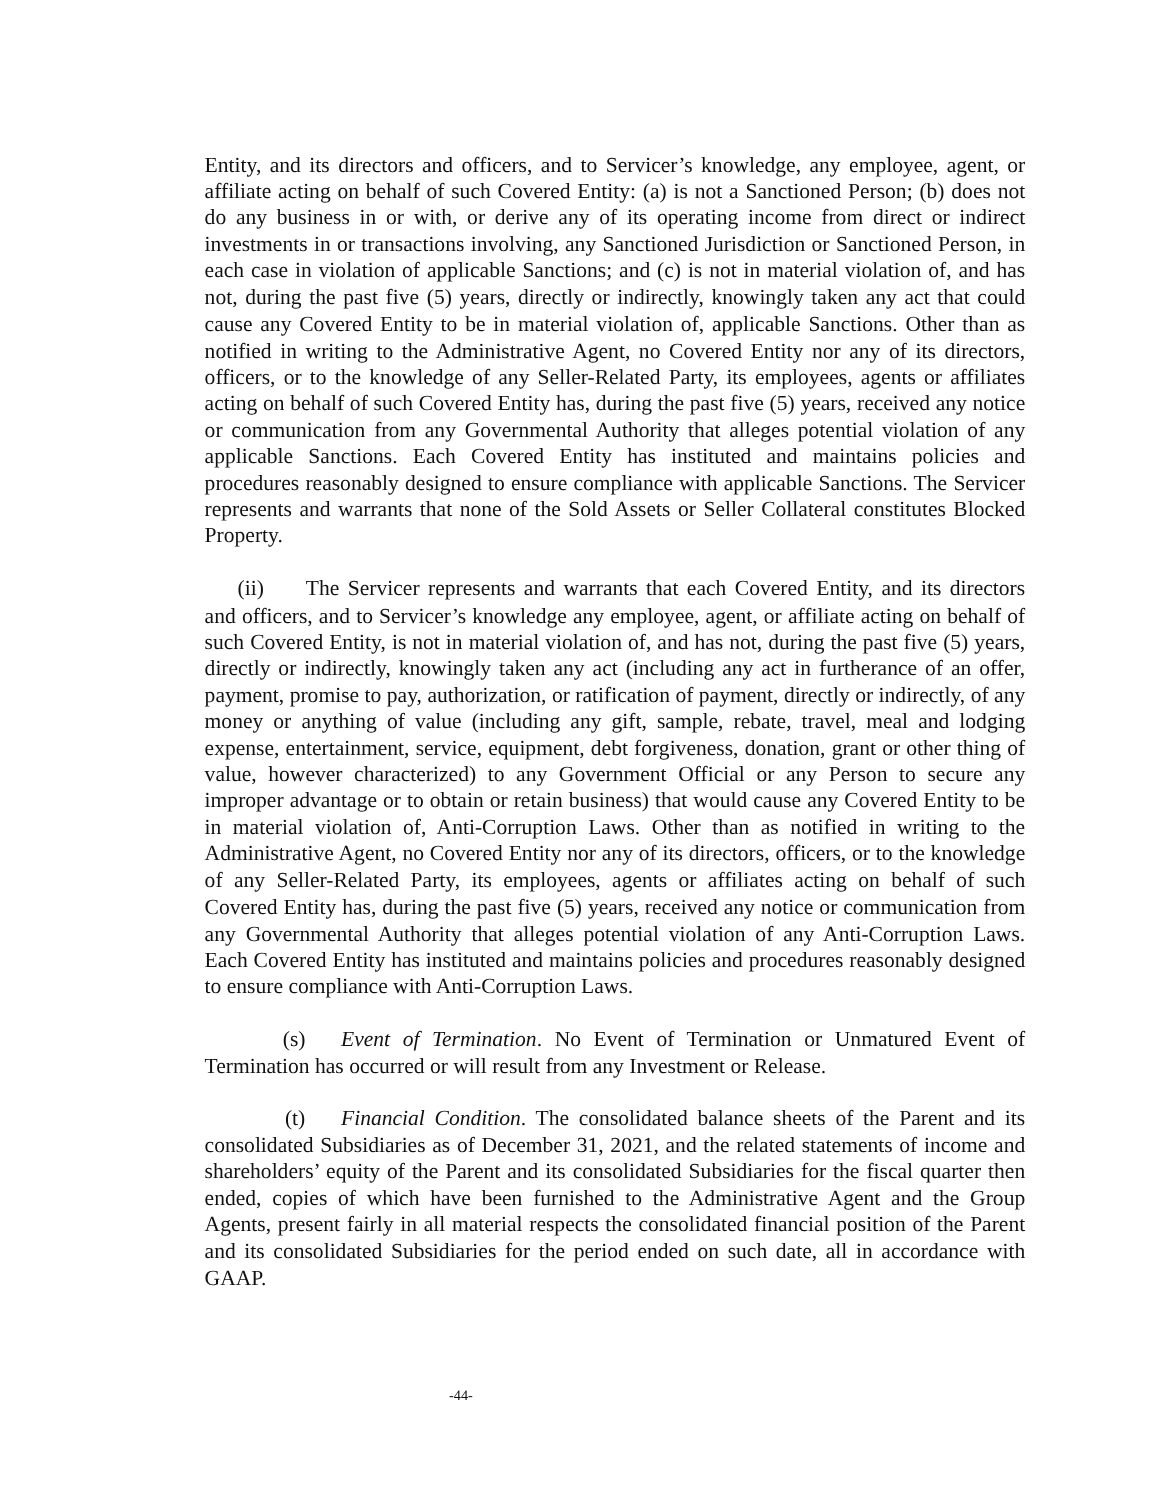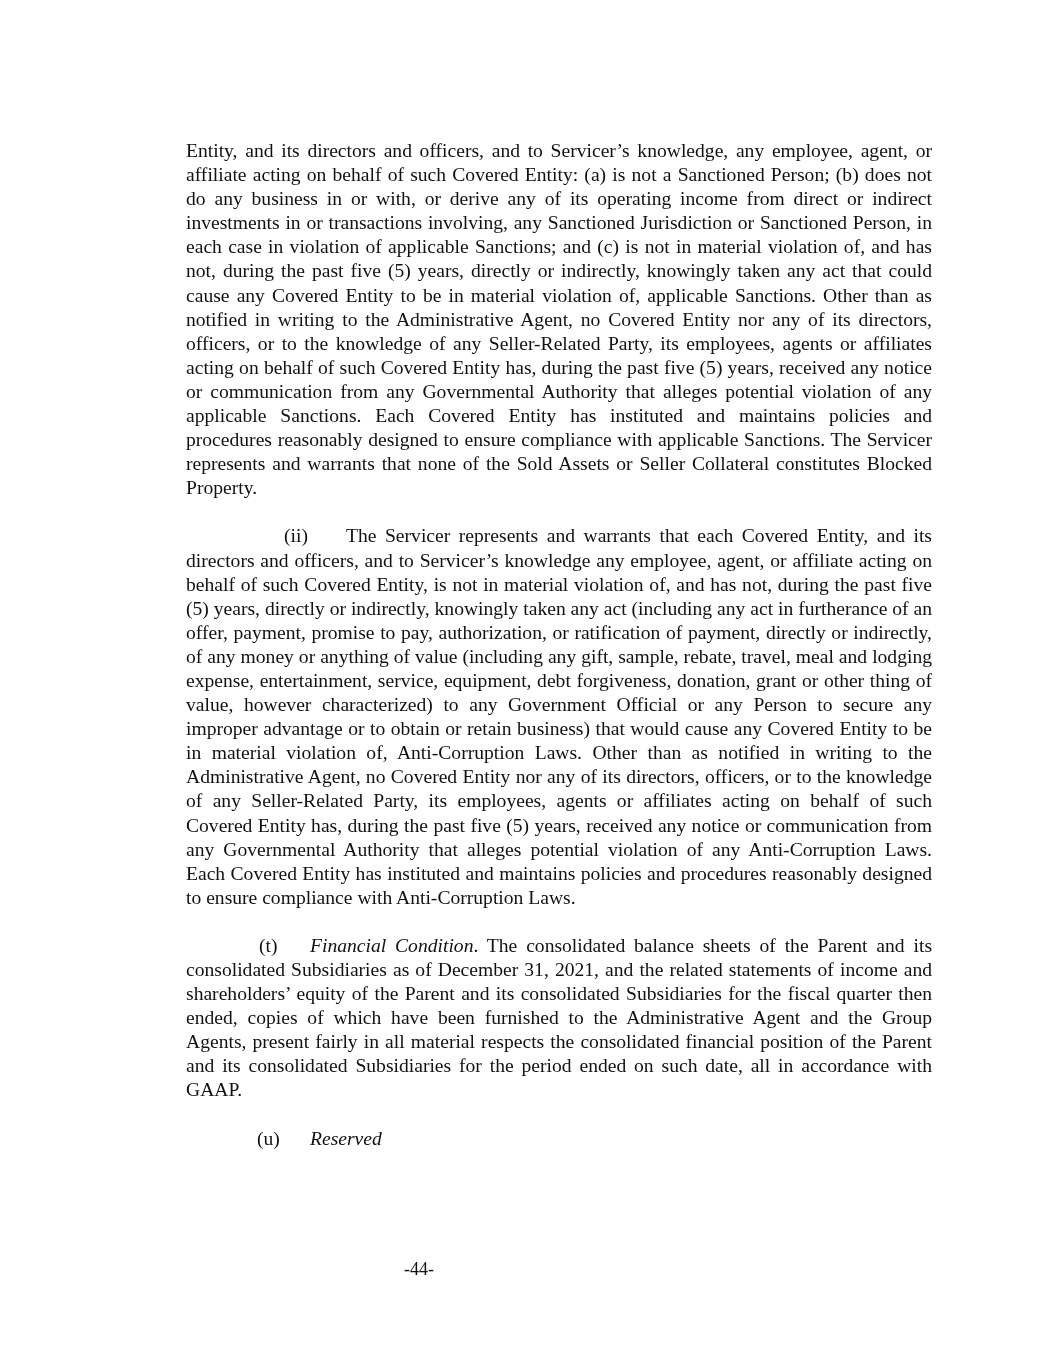--- a/index.html
+++ b/index.html
@@ -26,21 +26,21 @@
     .para {
       margin: 0;
       text-align: justify;
       text-align-last: left;
     }
     .para.gap {
       margin-top: 24px;
     }
     .indent-ii {
       display: inline-block;
-      margin-left: 98px;
+      margin-left: 30px;
       width: 62px;
     }
     .indent-s {
       display: inline-block;
       margin-left: 71px;
       width: 53px;
     }
     .indent-t {
       display: inline-block;
       margin-left: 73px;
@@ -53,39 +53,39 @@
     }
     .heading-italic {
       font-style: italic;
     }
     .page-number {
       position: absolute;
       left: 0;
       width: 838px;
       top: 1257px;
       text-align: center;
-      font-size: 18px;
+      font-size: 13px;
       line-height: 24px;
     }
   </style>
 </head>
 <body>
 
 <div class="page">
 
   <p class="para">Entity, and its directors and officers, and to Servicer’s knowledge, any employee, agent, or affiliate acting on behalf of such Covered Entity:  (a) is not a Sanctioned Person; (b) does not do any business in or with, or derive any of its operating income from direct or indirect investments in or transactions involving, any Sanctioned Jurisdiction or Sanctioned Person, in each case in violation of applicable Sanctions; and (c) is not in material violation of, and has not, during the past five (5) years, directly or indirectly, knowingly taken any act that could cause any Covered Entity to be in material violation of, applicable Sanctions. Other than as notified in writing to the Administrative Agent, no Covered Entity nor any of its directors, officers, or to the knowledge of any Seller-Related Party, its employees, agents or affiliates acting on behalf of such Covered Entity has, during the past five (5) years, received any notice or communication from any Governmental Authority that alleges potential violation of any applicable Sanctions.  Each Covered Entity has instituted and maintains policies and procedures reasonably designed to ensure compliance with applicable Sanctions.  The Servicer represents and warrants that none of the Sold Assets or Seller Collateral constitutes Blocked Property.</p>
 
   <p class="para gap">
     <span class="indent-ii">(ii)</span><span>The Servicer represents and warrants that each Covered Entity, and its directors and officers, and to Servicer’s knowledge any employee, agent, or affiliate acting on behalf of such Covered Entity, is not in material violation of, and has not, during the past five (5) years, directly or indirectly, knowingly taken any act (including any act in furtherance of an offer, payment, promise to pay, authorization, or ratification of payment, directly or indirectly, of any money or anything of value (including any gift, sample, rebate, travel, meal and lodging expense, entertainment, service, equipment, debt forgiveness, donation, grant or other thing of value, however characterized) to any Government Official or any Person to secure any improper advantage or to obtain or retain business) that would cause any Covered Entity to be in material violation of, Anti-Corruption Laws.  Other than as notified in writing to the Administrative Agent, no Covered Entity nor any of its directors, officers, or to the knowledge of any Seller-Related Party, its employees, agents or affiliates acting on behalf of such Covered Entity has, during the past five (5) years, received any notice or communication from any Governmental Authority that alleges potential violation of any Anti-Corruption Laws. Each Covered Entity has instituted and maintains policies and procedures reasonably designed to ensure compliance with Anti-Corruption Laws.</span>
   </p>
 
+  <p class="para gap">
+    <span class="indent-s">(s)</span><span class="heading-italic">Event of Termination</span><span>.  No Event of Termination or Unmatured Event of Termination has occurred or will result from any Investment or Release.</span>
+  </p>
 
   <p class="para gap">
     <span class="indent-t">(t)</span><span class="heading-italic">Financial Condition</span><span>.  The consolidated balance sheets of the Parent and its consolidated Subsidiaries as of December 31, 2021, and the related statements of income and shareholders’ equity of the Parent and its consolidated Subsidiaries for the fiscal quarter then ended, copies of which have been furnished to the Administrative Agent and the Group Agents, present fairly in all material respects the consolidated financial position of the Parent and its consolidated Subsidiaries for the period ended on such date, all in accordance with GAAP.</span>
   </p>
 
-  <p class="para gap">
-    <span class="indent-u">(u)</span><span class="heading-italic">Reserved</span>
-  </p>
 
 </div>
 
 <div class="page-number">-44-</div>
 
 </body></html>

